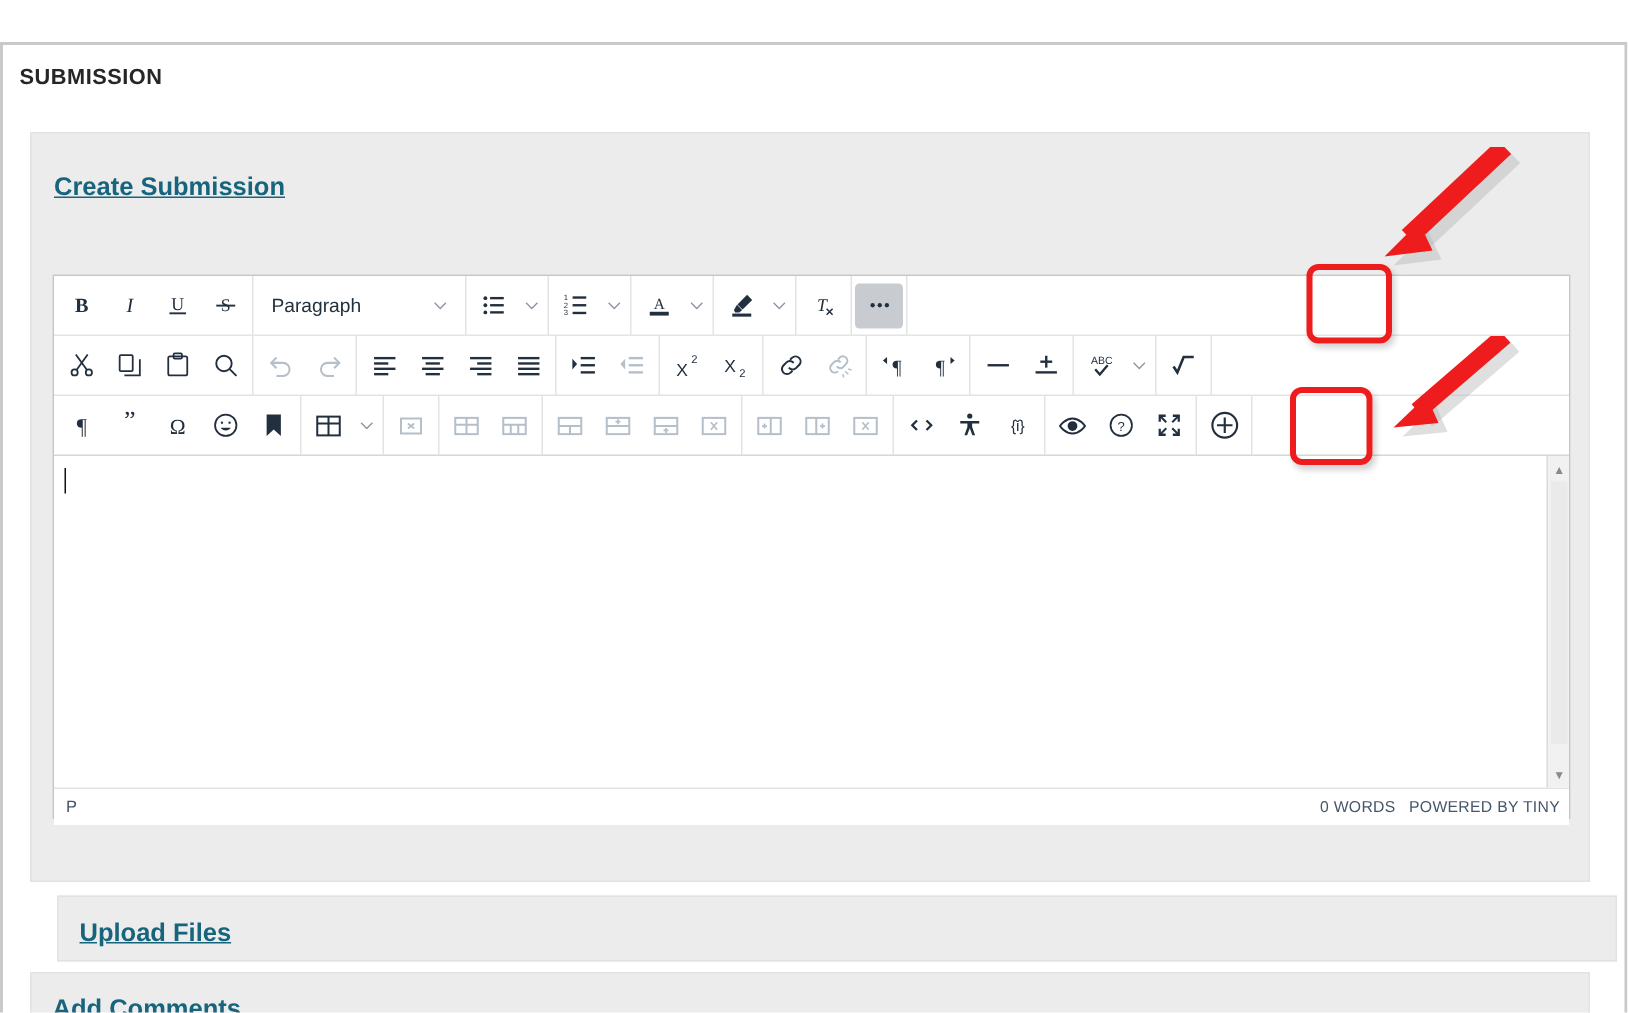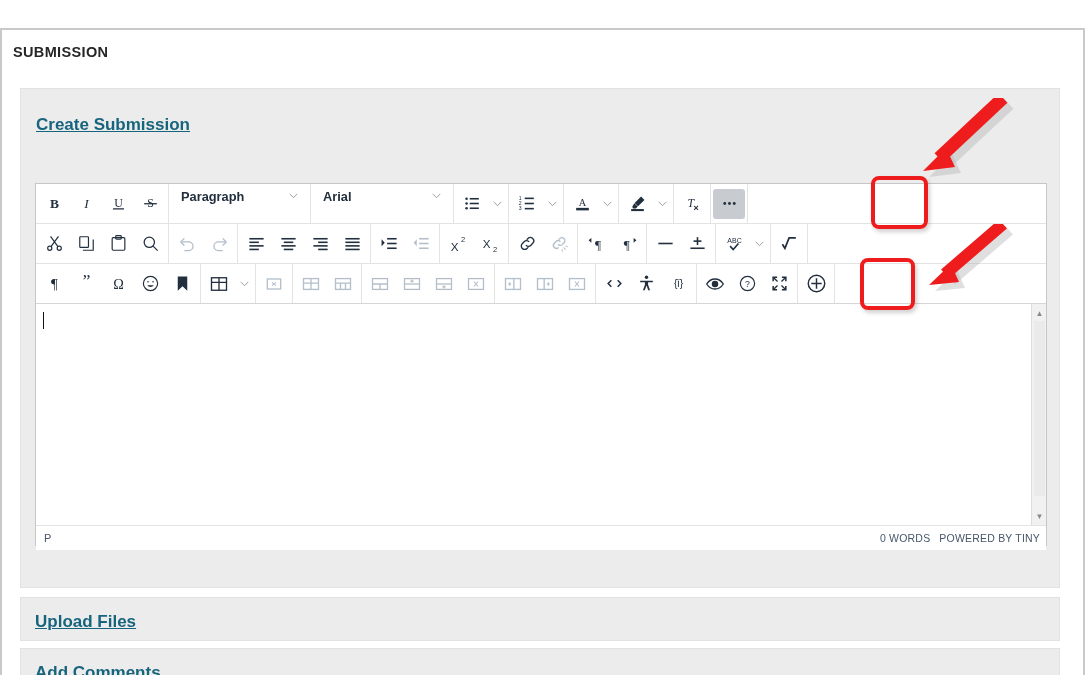--- a/index.html
+++ b/index.html
@@ -34,21 +34,21 @@
     color:#262626;
   }
 
   
   .panel {
     position:absolute;
     background:#ececec;
     border:1px solid #e2e2e2;
   }
   #panel-create { left:18px; top:58px; width:1040px; height:500px; }
-  #panel-upload { left:18px; top:567px; width:1040px; height:44px; }
+  #panel-upload { left:36px; top:567px; width:1040px; height:44px; }
   #panel-comments{ left:18px; top:618px; width:1040px; height:44px; }
 
   .panel-link {
     position:absolute;
     color:#17647d;
     font-weight:bold;
     font-size:17px;
     text-decoration:underline;
     cursor:pointer;
     white-space:nowrap;
@@ -98,28 +98,27 @@
   .tb-btn.dim { color:#b4bfca; }
   .tb-btn.active { background:#c8cbcf; }
   .tb-caret {
     width:18px; height:30px;
     display:flex; align-items:center; justify-content:center;
     color:#8d96a0;
     cursor:pointer;
     flex:0 0 auto;
   }
   .tb-select {
-    display:flex; justify-content:space-between;
+    display:flex; align-items:center; justify-content:space-between;
     height:30px;
     padding:0 8px 0 10px;
     font-size:12.8px;
     color:#222f3e;
     cursor:pointer;
     white-space:nowrap;
-    font-weight:bold;
   }
   .sel-paragraph { width:137px; }
   .sel-font      { width:138px; }
   .sel-size      { width:133px; }
   .tb-select .cv { color:#8d96a0; font-size:11px; }
   .tb-spacer { flex:1 1 auto; border-right:none; }
 
   svg { display:block; }
 
   
@@ -231,30 +230,20 @@
         <div class="tb-select sel-paragraph">
           <span>Paragraph</span>
           <span class="cv">
             <svg width="13" height="13" viewBox="0 0 24 24">
                 <path d="M5 9l7 7 7-7" stroke="currentColor" stroke-width="1.7" fill="none"></path>
               </svg>
           </span>
         </div>
       </div>
 
-      <div class="tb-group">
-        <div class="tb-select sel-font">
-          <span>Arial</span>
-          <span class="cv">
-            <svg width="13" height="13" viewBox="0 0 24 24">
-                <path d="M5 9l7 7 7-7" stroke="currentColor" stroke-width="1.7" fill="none"></path>
-              </svg>
-          </span>
-        </div>
-      </div>
 
 
       <div class="tb-group">
         <div class="tb-btn">
           <svg width="19" height="19" viewBox="0 0 24 24" fill="currentColor">
             <circle cx="4.5" cy="6" r="1.6"></circle>
               <circle cx="4.5" cy="12" r="1.6"></circle>
               <circle cx="4.5" cy="18" r="1.6"></circle>
             <rect x="8.5" y="5" width="11.5" height="2"></rect>
               <rect x="8.5" y="11" width="11.5" height="2"></rect>

